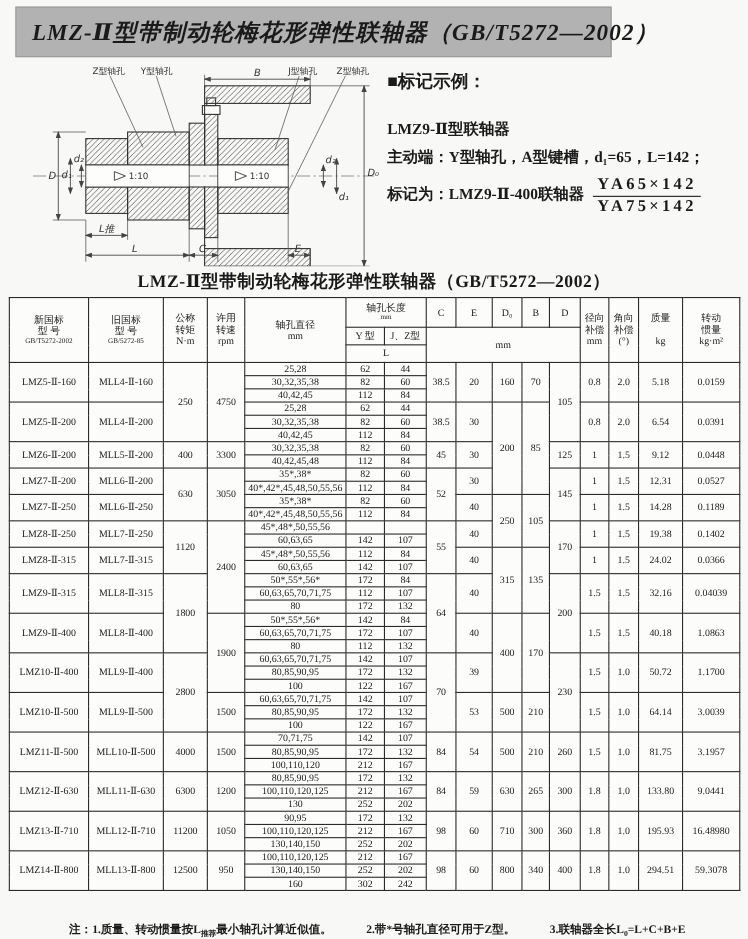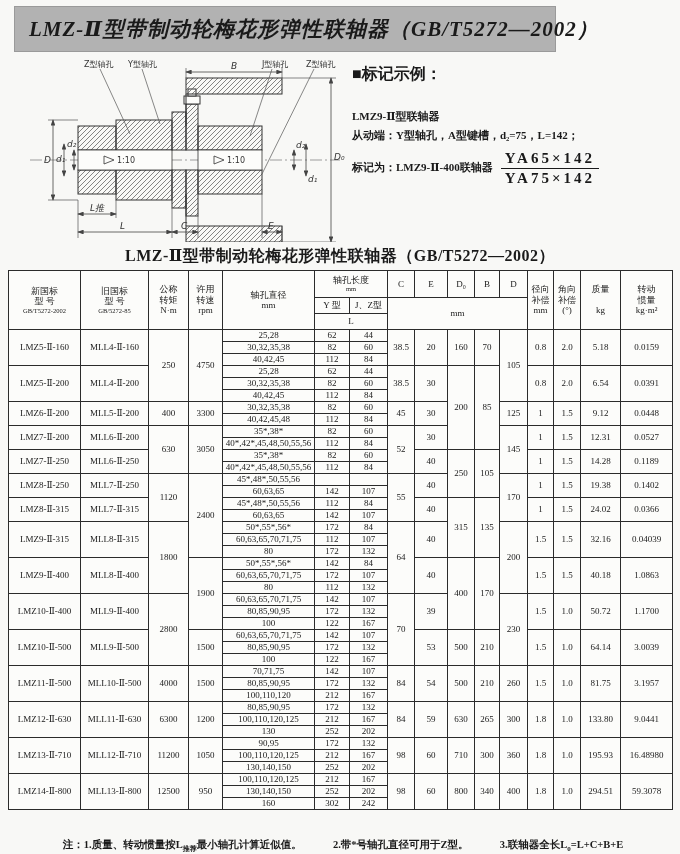--- a/index.html
+++ b/index.html
@@ -11,21 +11,21 @@
   
   .banner{
     position:absolute;left:14px;top:6px;width:542px;height:46px;
     background:#b2b2b2;border:1px solid #9a9a9a;
     display:flex;align-items:center;padding-left:14px;box-sizing:border-box;
   }
   .banner .t{font-size:21px;font-weight:bold;font-style:italic;letter-spacing:1px;white-space:nowrap;}
   
   .example{position:absolute;left:352px;top:64px;width:324px;}
   .example h3{margin:0 0 22px 0;font-size:16px;font-weight:bold;}
-  .example .ln{font-size:11px;font-weight:bold;line-height:1.75;white-space:nowrap;}
+  .example .ln{font-size:14px;font-weight:bold;line-height:1.75;white-space:nowrap;}
   .example .mark-row{display:flex;align-items:center;margin-top:4px;}
   .fraction{margin-left:8px;text-align:center;font-weight:bold;font-size:15px;letter-spacing:3px;}
   .fraction .top{border-bottom:1.5px solid #1a1a1a;padding:0 4px 1px 4px;}
   .fraction .bot{padding:1px 4px 0 4px;}
   
   .diagram{position:absolute;left:0;top:56px;width:348px;height:186px;}
   .diagram text{font-size:8px;fill:#333;font-family:"DejaVu Sans",sans-serif;}
   .diagram .dim{font-size:9px;font-style:italic;}
   
   .tbl-title{position:absolute;left:0;top:246px;width:680px;text-align:center;
@@ -148,21 +148,21 @@
   <line x1="262" y1="138" x2="262" y2="182" stroke="#555" stroke-width="0.7"></line>
   <line x1="282" y1="186" x2="282" y2="170" stroke="#555" stroke-width="0.7"></line>
   <line x1="262" y1="176" x2="282" y2="176" stroke="#444" stroke-width="0.8" marker-start="url(#al)" marker-end="url(#ar)"></line>
   <text x="268" y="173" class="dim">E</text>
 </svg>
 </div>
 
 <div class="example">
   <h3>■标记示例：</h3>
   <div class="ln">LMZ9-Ⅱ型联轴器</div>
-  <div class="ln">从动端：Y型轴孔，A型键槽，d₂=75，L=142；</div>
+  <div class="ln">主动端：Y型轴孔，A型键槽，d₁=65，L=142；</div>
   <div class="mark-row">
     <span class="ln">标记为：LMZ9-Ⅱ-400联轴器</span>
     <span class="fraction">
       <span class="top" style="display:block">YA65×142</span>
       <span class="bot" style="display:block">YA75×142</span>
     </span>
   </div>
 </div>
 
 <div class="tbl-title">LMZ-Ⅱ型带制动轮梅花形弹性联轴器（GB/T5272—2002）</div>

